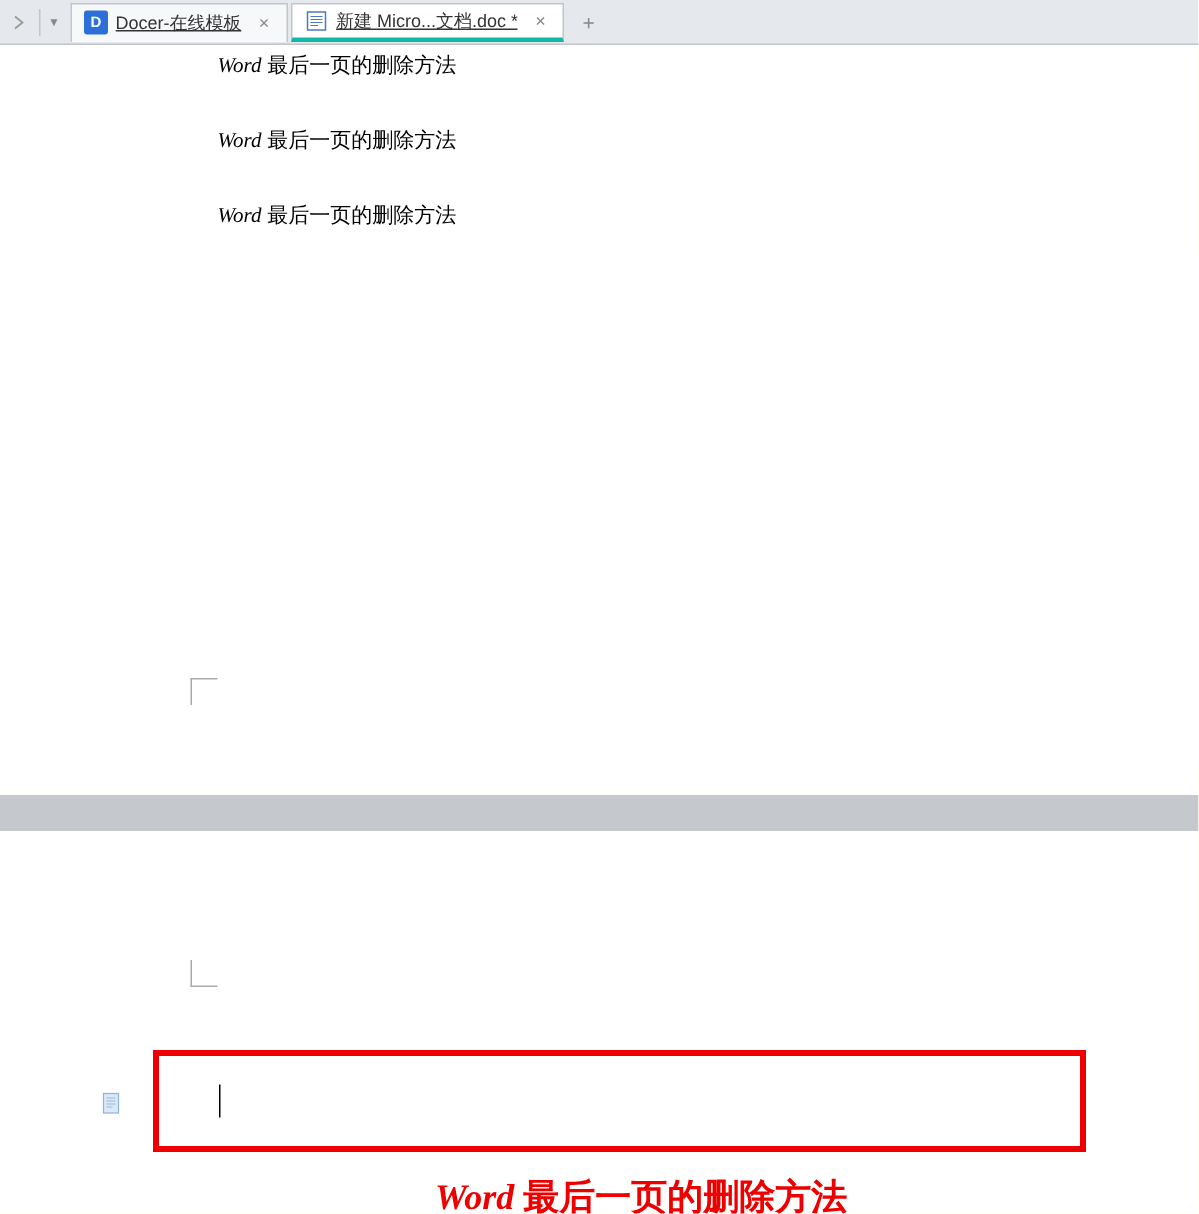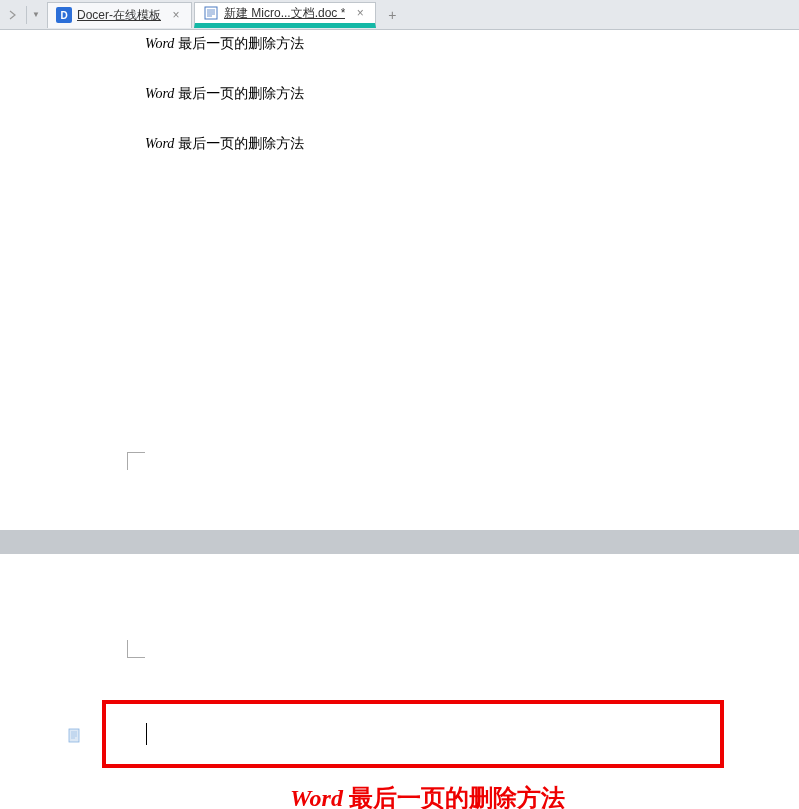--- a/index.html
+++ b/index.html
@@ -53,21 +53,21 @@
       border: 1px solid #c0c6cc;
       border-bottom: none;
       margin-right: 2px;
       font-size: 12px;
       color: #333;
       cursor: pointer;
       position: relative;
     }
     .tab.active {
       background: #ffffff;
-      border-bottom: 5px solid #14b8a6;
+      border-bottom: 3px solid #14b8a6;
       margin-bottom: -1px;
     }
     .tab-icon {
       width: 16px;
       height: 16px;
       margin-right: 5px;
       display: flex;
       align-items: center;
       justify-content: center;
       font-size: 10px;

